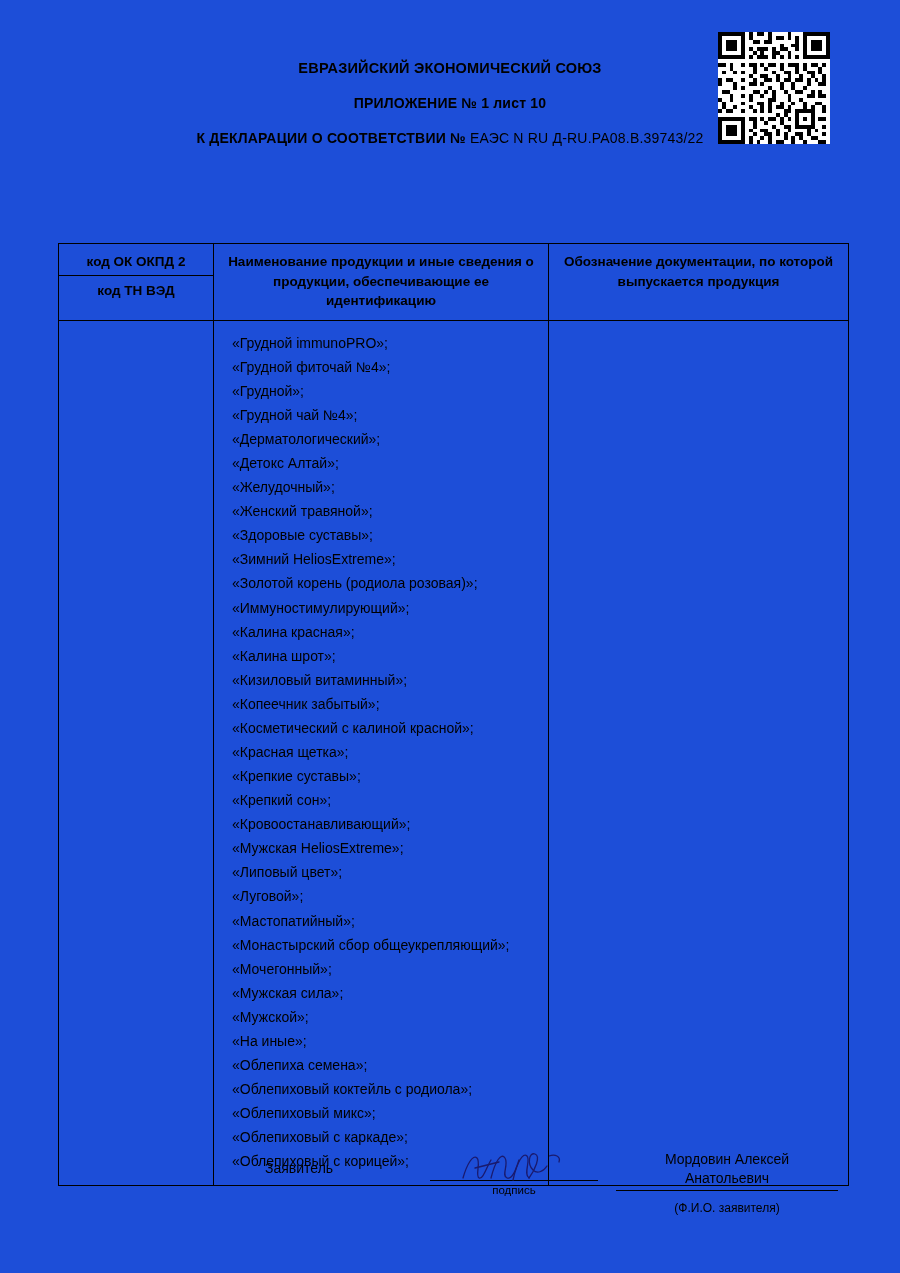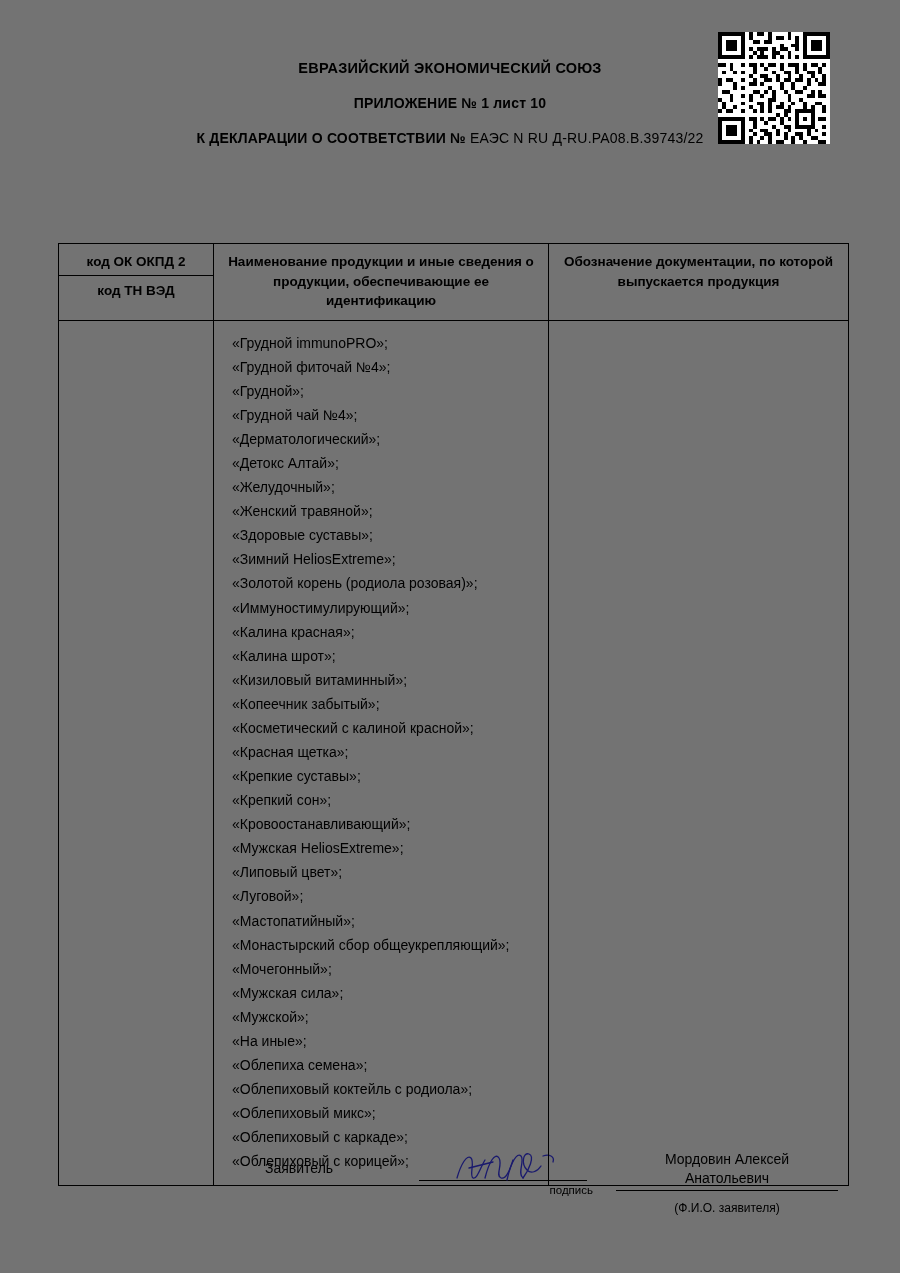--- a/index.html
+++ b/index.html
@@ -13,21 +13,21 @@
     position: relative;
     font-family: "Liberation Sans", sans-serif;
     color: #000000;
     overflow: hidden;
   }
 
   .page {
     position: relative;
     width: 900px;
     height: 1273px;
-    background: #737373;
+    background: #1d4ed8;
   }
 
   
   .header {
     position: absolute;
     top: 60px;
     left: 0;
     width: 900px;
     text-align: center;
   }
@@ -161,24 +161,24 @@
     font-size: 14px;
   }
   .f-applicant {
     position: absolute;
     left: 265px;
     top: 10px;
     font-size: 14px;
   }
   .sig-block {
     position: absolute;
-    left: 413px;
+    left: 424px;
     top: 0;
     width: 180px;
-    text-align: right;
+    text-align: center;
   }
   .sig-img {
     height: 30px;
     position: relative;
   }
   .sig-line {
     border-bottom: 1px solid #000;
     width: 168px;
     margin: 0 auto;
   }

